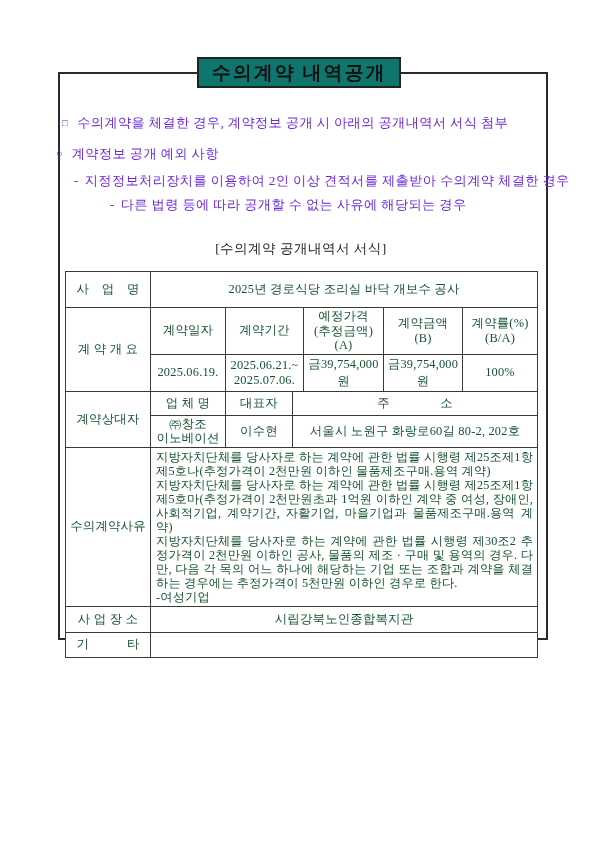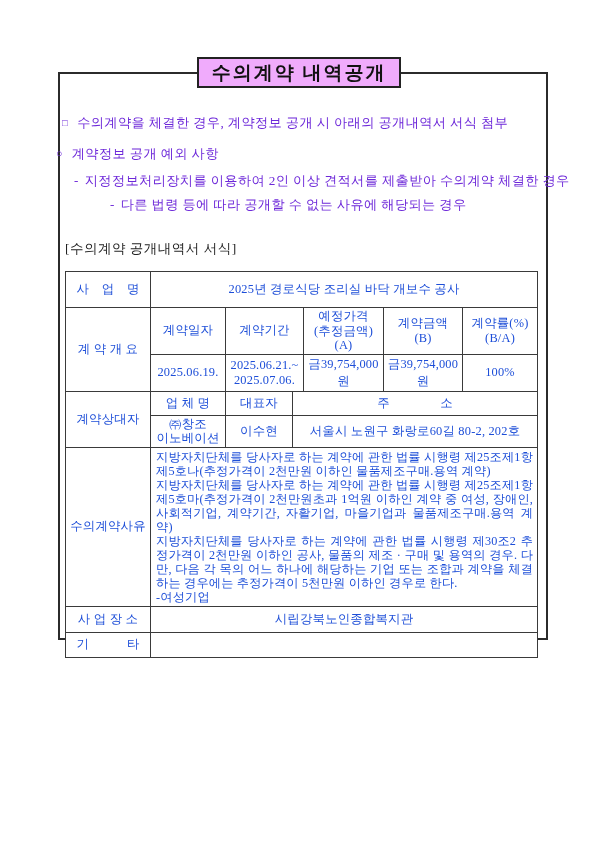--- a/index.html
+++ b/index.html
@@ -20,21 +20,21 @@
     border: 2px solid #2b2b2b;
     background: #ffffff;
   }
 
   
   .title-box {
     position: absolute;
     left: 197px; top: 57px;
     width: 204px; height: 31px;
     border: 2px solid #222222;
-    background: #f0abfc;
+    background: #0f766e;
     display: flex; align-items: center; justify-content: center;
     z-index: 3;
   }
   .title-text {
     font-size: 19px;
     font-weight: bold;
     letter-spacing: 2px;
     color: #111111;
     white-space: nowrap;
   }
@@ -54,41 +54,41 @@
   .marker-dash   { font-size: 13px; margin-right: 6px !important; }
   .line-1 { left: 62px; top: 114px; }
   .line-2 { left: 56px; top: 145px; }
   .line-3 { left: 74px; top: 172px; }
   .line-4 { left: 74px; top: 196px; margin-left: 36px; }
 
   
   .form-caption {
     position: absolute;
     left: 65px; top: 240px; width: 472px;
-    text-align: left;
+    text-align: center;
     font-size: 13.5px;
     letter-spacing: 0.5px;
     color: #222222;
     z-index: 2;
   }
 
   
   table.disclosure {
     position: absolute;
     left: 65px; top: 271px;
     width: 472px;
     border-collapse: collapse;
     table-layout: fixed;
     z-index: 2;
     background: #ffffff;
   }
   table.disclosure td {
     border: 1px solid #3a3a3a;
     font-size: 12.4px;
-    color: #1d4ed8;
+    color: #14532d;
     text-align: center;
     vertical-align: middle;
     padding: 1px 2px;
     letter-spacing: 0.2px;
     overflow: hidden;
   }
   tr.r1 { height: 36px; }
   tr.r2 { height: 36px; }
   tr.r3 { height: 32px; }
   tr.r4 { height: 24px; }

